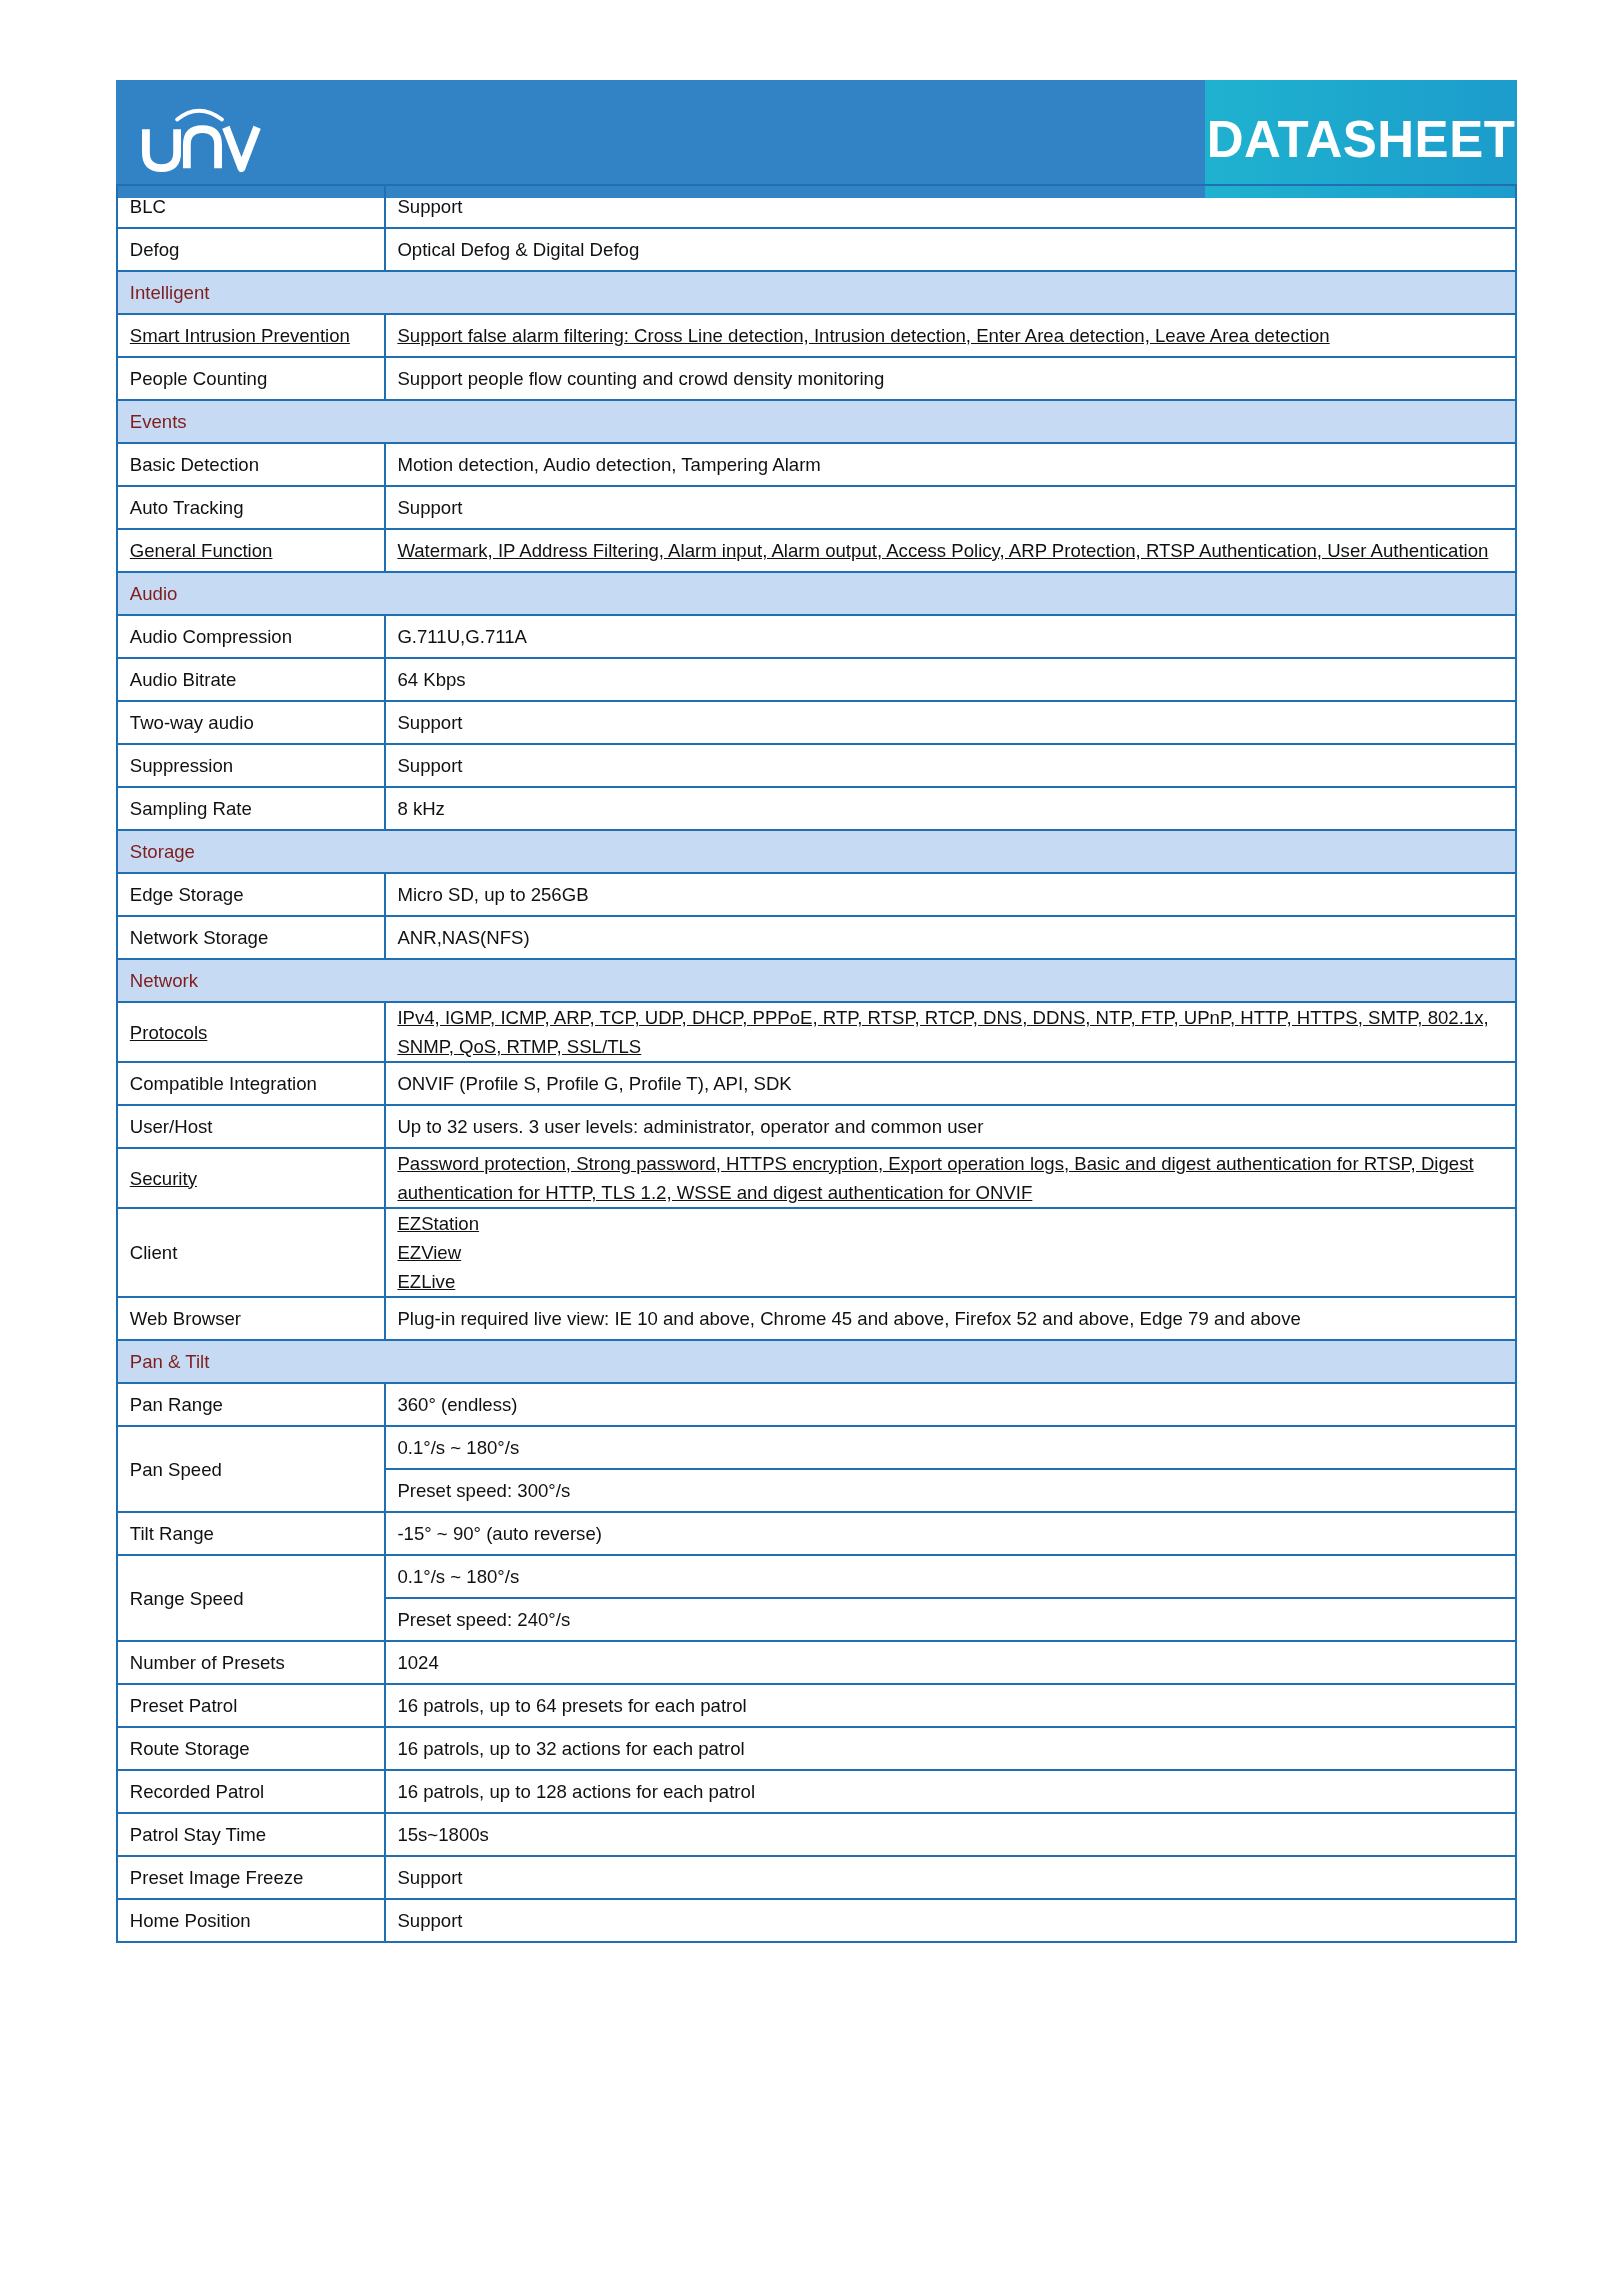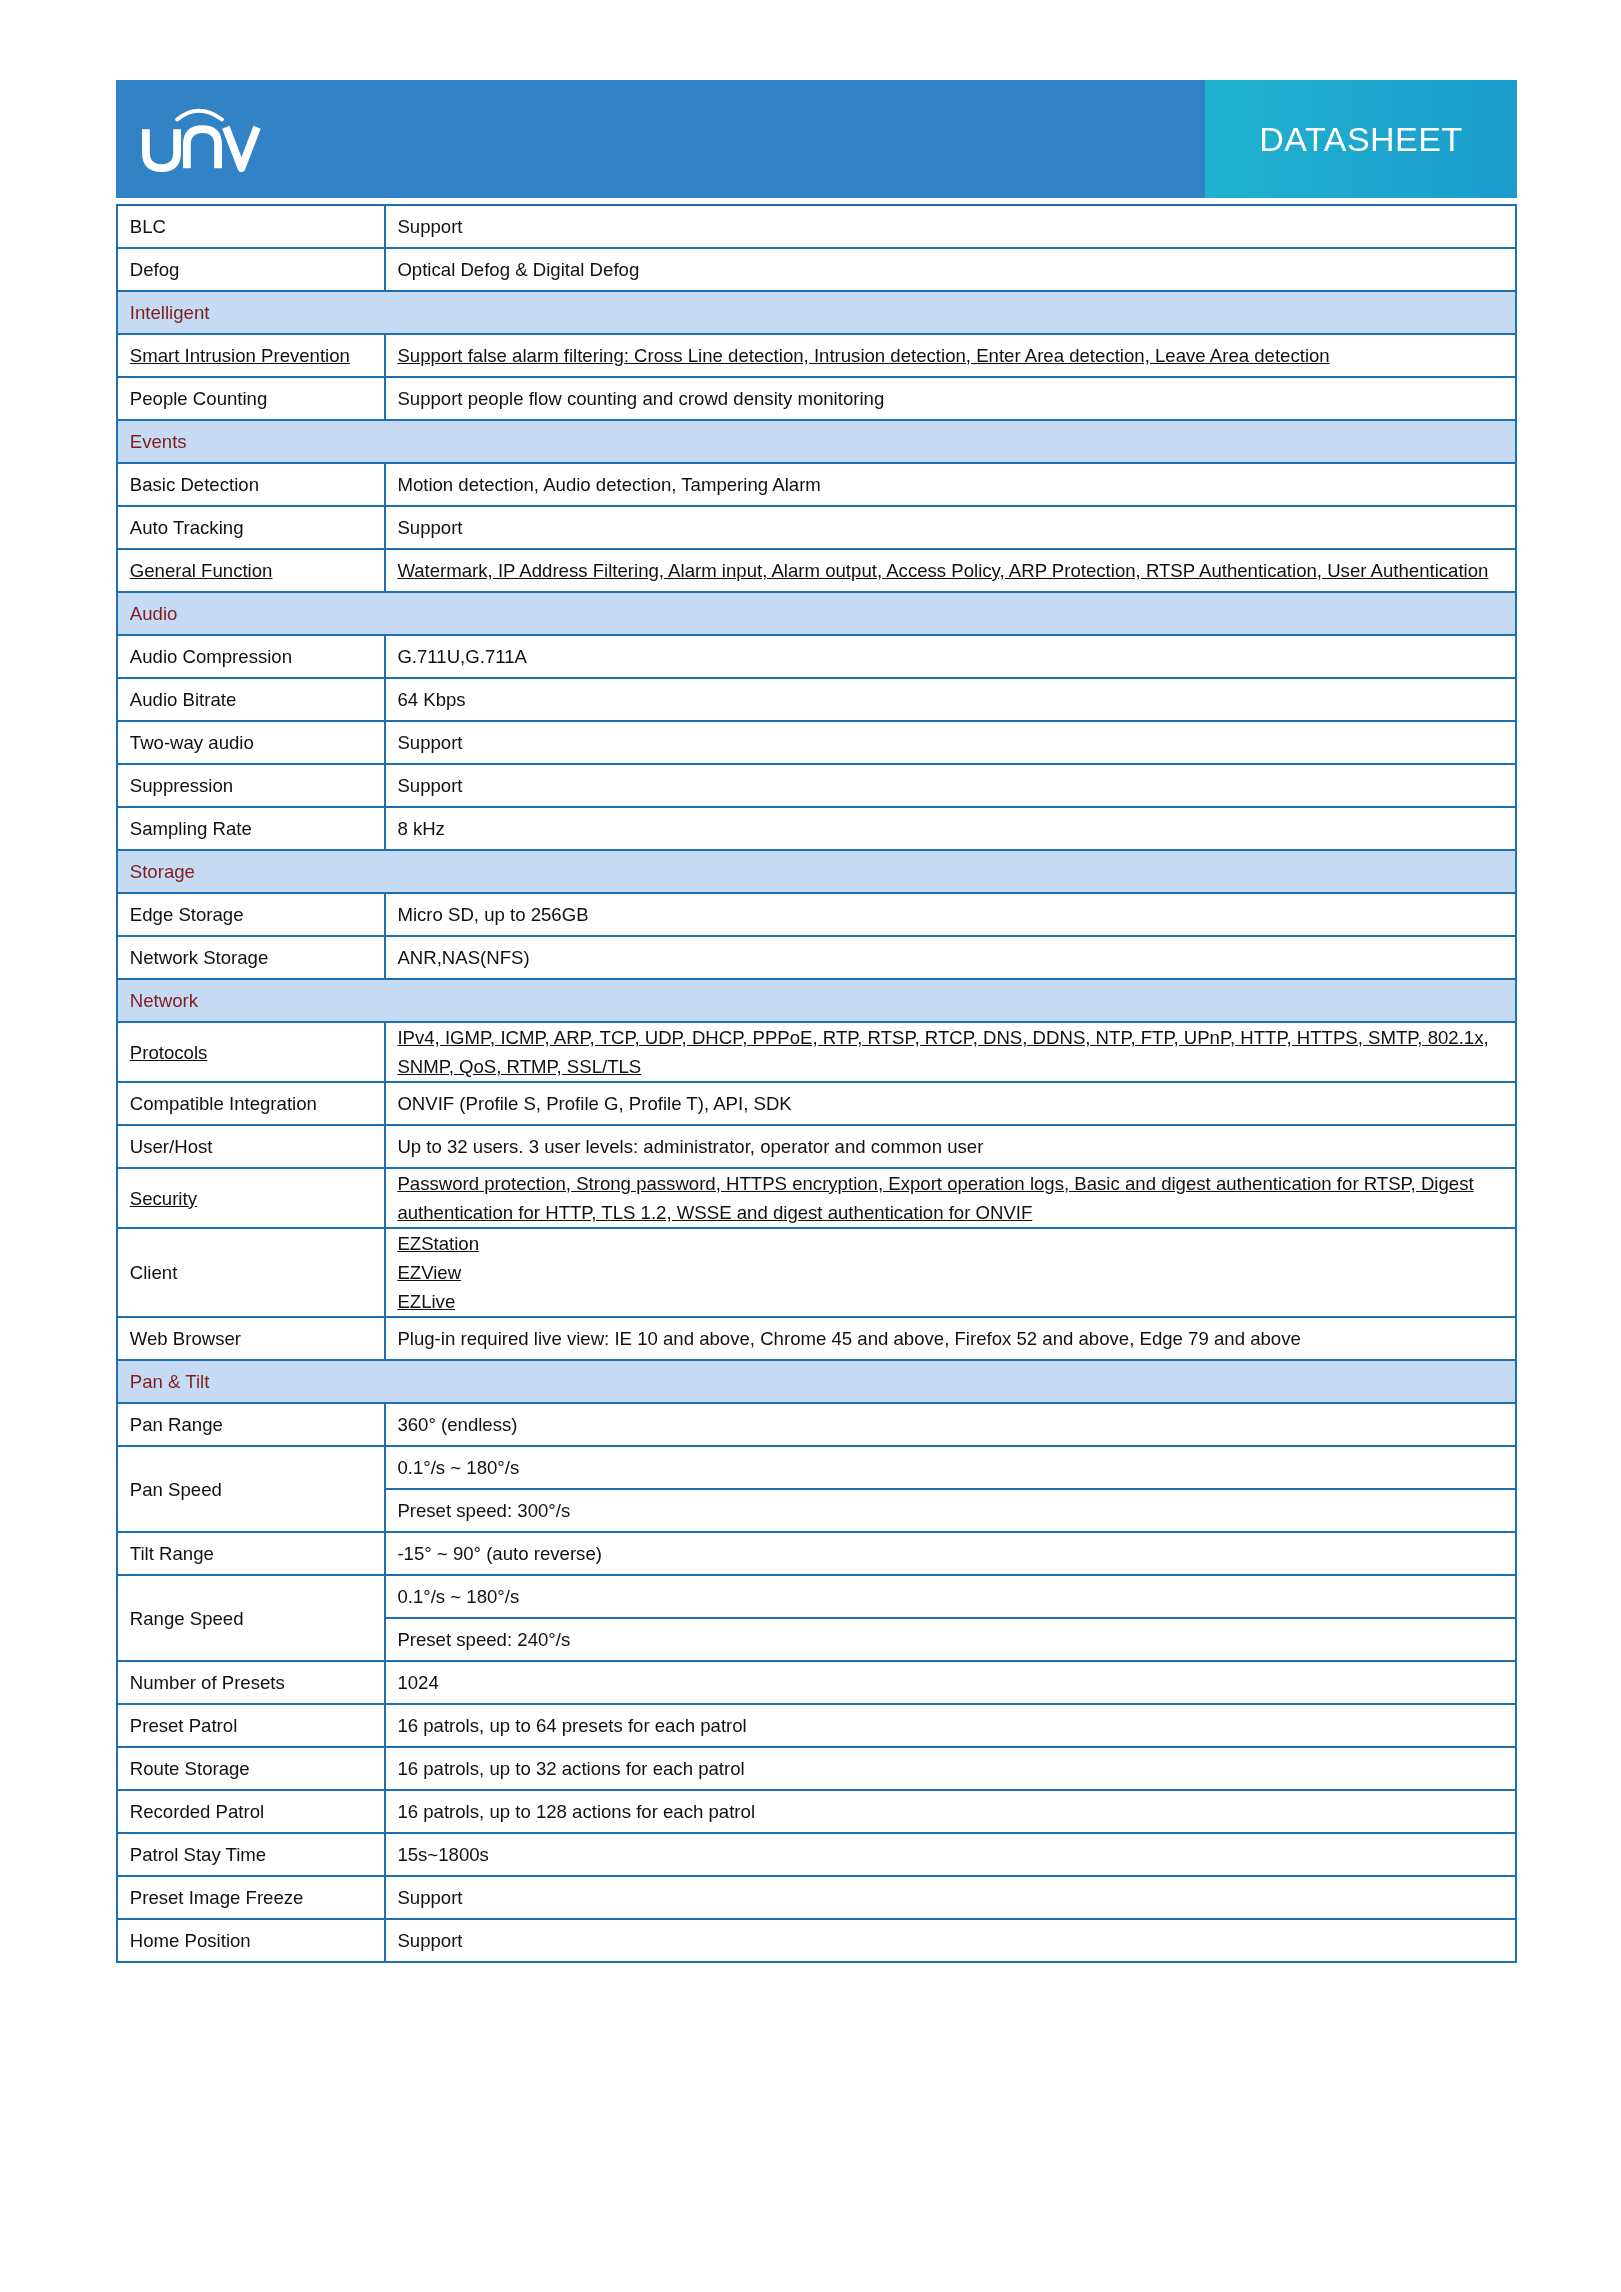--- a/index.html
+++ b/index.html
@@ -2,22 +2,22 @@
 <html><head>
 <meta charset="utf-8">
 <style>
   html, body { margin:0; padding:0; background:#ffffff; }
   body { width:1621px; height:2293px; position:relative; font-family:"Liberation Sans", sans-serif; }
   .header { position:absolute; left:116px; top:80px; width:1401px; height:118px; background:#3282c6; }
   .logo { position:absolute; left:21.6px; top:17.6px; width:127px; height:78px; }
   .ds-box { position:absolute; right:0; top:0; width:312px; height:118px;
             background:linear-gradient(90deg,#1fb2cf 0%,#1c9ccc 100%); }
   .ds-text { position:absolute; left:0; right:0; top:0; bottom:0; display:flex; align-items:center; justify-content:center;
-             color:#ffffff; font-size:34px; letter-spacing:0.5px; }
-  table.spec { position:absolute; left:116px; top:204px; width:1401px; border-collapse:collapse; table-layout:fixed; }
+             color:#ffffff; font-size:51px; letter-spacing:0.5px;font-weight:bold; }
+  table.spec { position:absolute; left:116px; top:184px; width:1401px; border-collapse:collapse; table-layout:fixed; }
   table.spec td { border:2px solid #1f6fb2; font-size:18.6px; color:#111; padding:0 11.8px; vertical-align:middle; line-height:29px; }
   table.spec td.k { width:242px; }
   table.spec tr.sec td { background:#c6dbf3; color:#7f1d1d; }
   table.spec tr { height:43px; }
   .ml { line-height:35px; padding-top:2.9px; padding-bottom:2.9px;text-decoration:underline; }
 </style>
 </head>
 <body>
 
 <div class="header">

